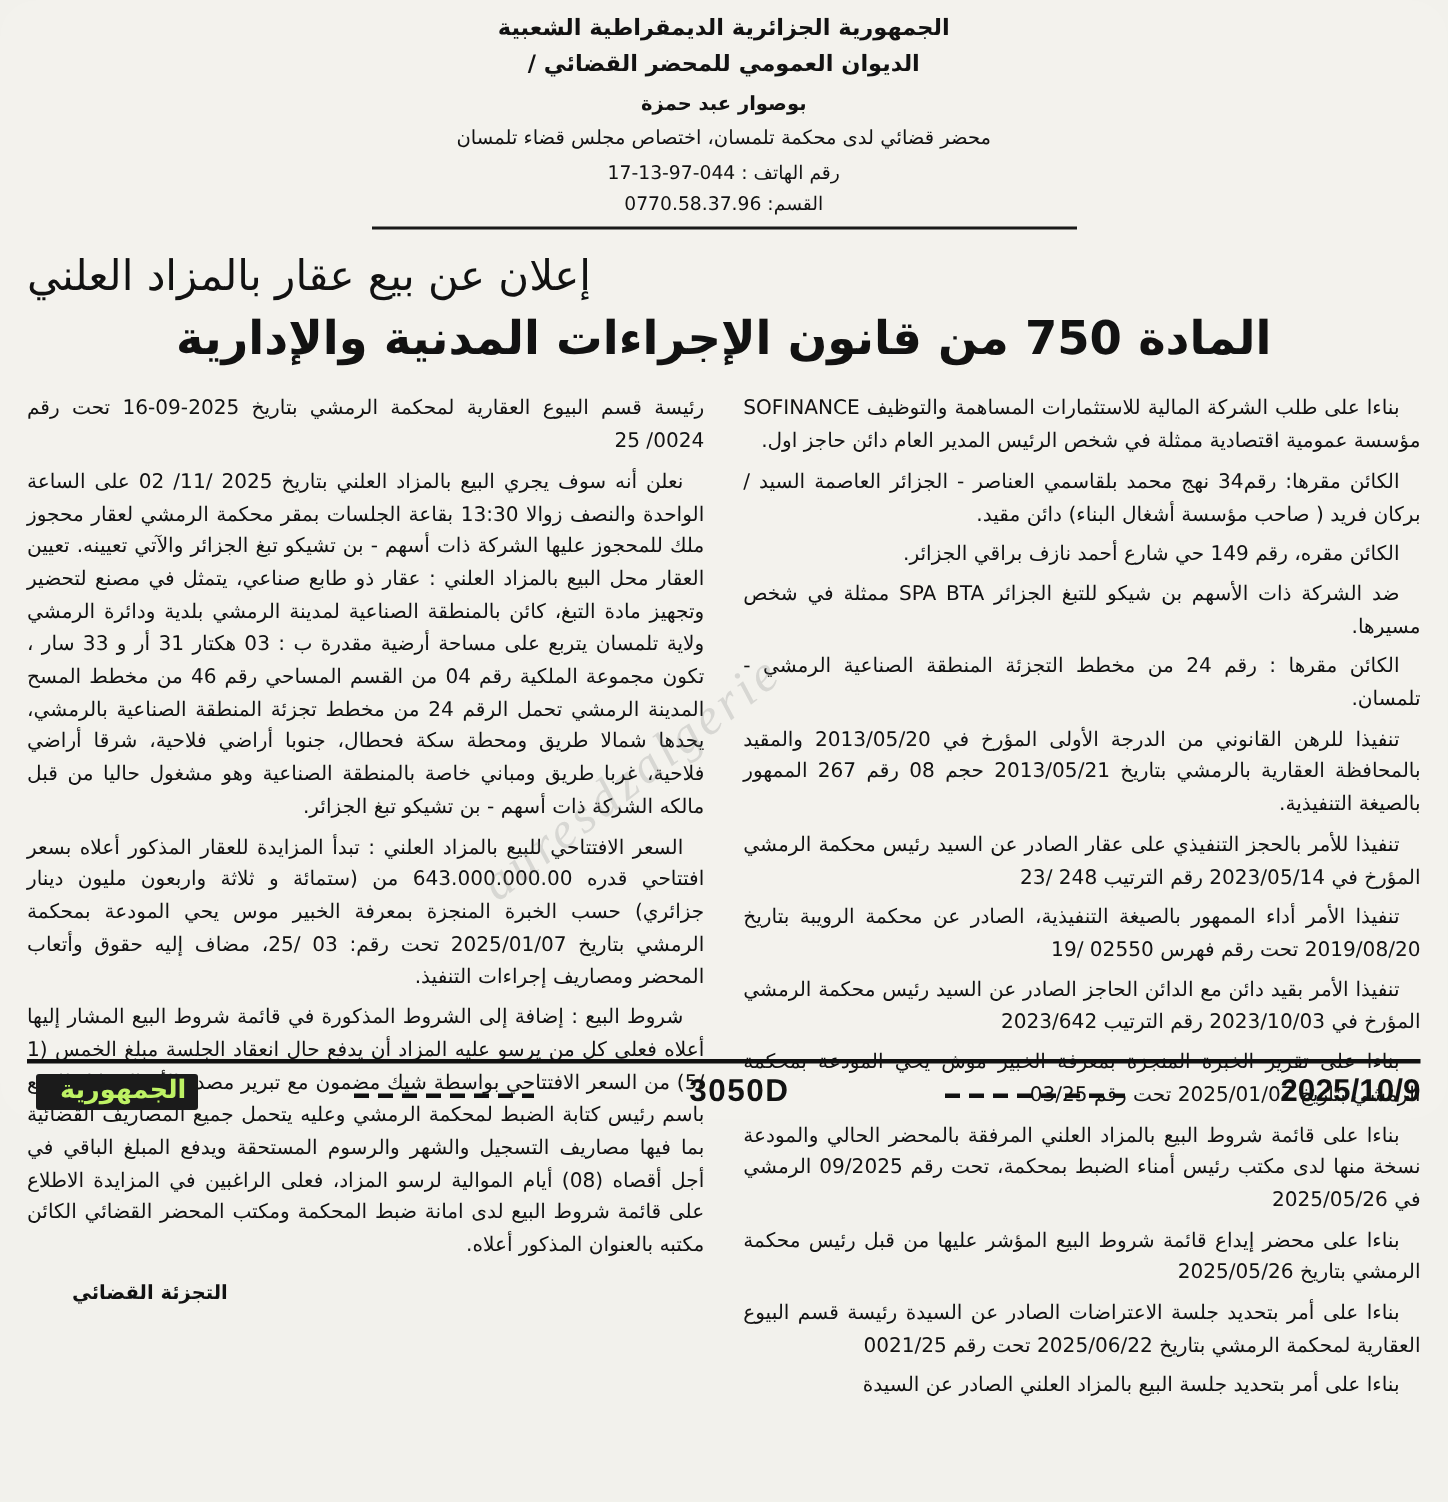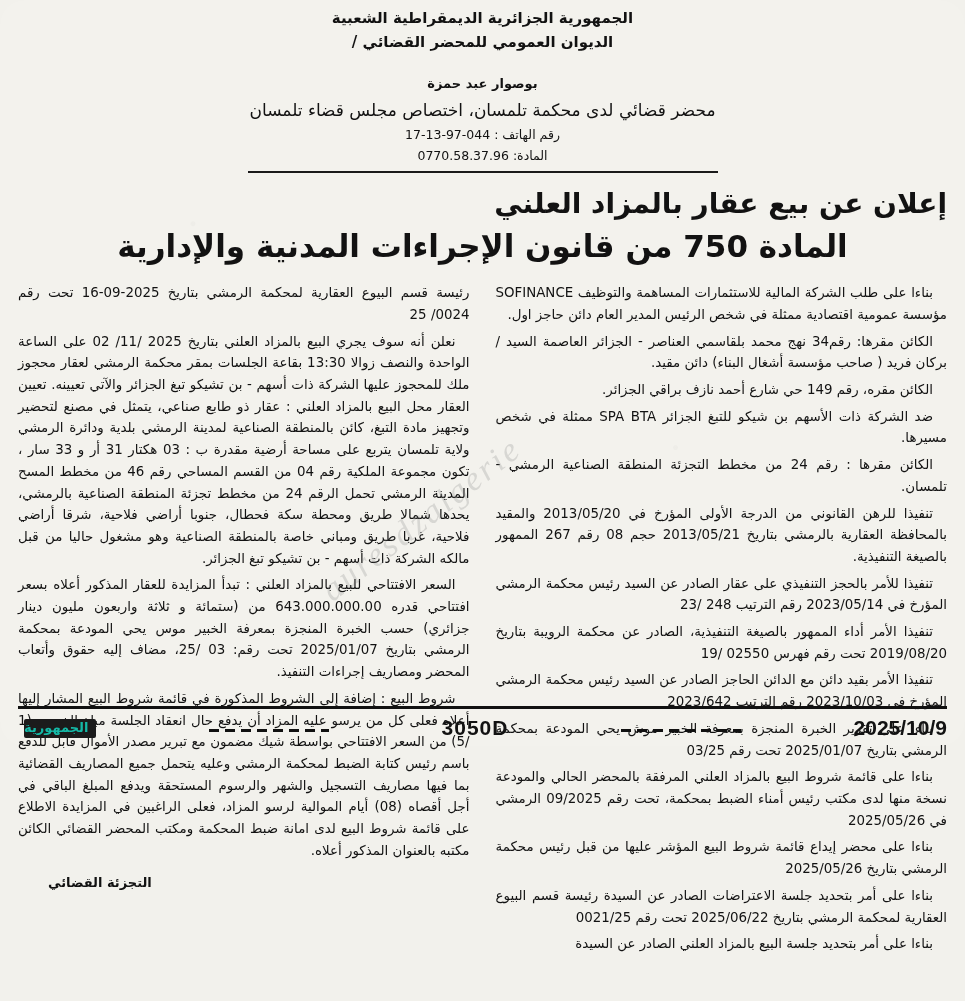--- a/index.html
+++ b/index.html
@@ -32,40 +32,40 @@
     font-size:15px;
     letter-spacing:0.5px;
   }
   .header .l2{
     font-weight:bold;
     font-size:15px;
     margin-top:2px;
   }
   .header .l3{
     font-size:13px;
-    margin-top:21px;
+    margin-top:7px;
     font-weight:bold;
   }
   .header .l4{
-    font-size:17px;
+    font-size:13px;
     margin-top:5px;
   }
   .header .l5,.header .l6{
     font-size:12.5px;
     margin-top:3px;
     font-weight:normal;
   }
   .hline{
     width:470px;height:2px;background:#1a1a1a;margin:6px auto 0 auto;
   }
   
   .title1{
-    text-align:right;
+    text-align:left;
     font-size:28px;
-    font-weight:bold;
+    font-weight:normal;
     margin-top:14px;
     letter-spacing:0px;
   }
   .title2{
     text-align:center;
     font-size:31px;
     font-weight:bold;
     margin-top:8px;
   }
   
@@ -132,23 +132,23 @@
   .footer-price{
     font-size:21px;font-weight:bold;
     font-family:"Liberation Sans", sans-serif;
     margin-top:10px;
     letter-spacing:1px;
   }
   .footer-brand{
     display:flex;align-items:center;gap:6px;margin-top:10px;
   }
   .footer-brand .logo{
-    background:#1b1b1b;color:#14b8a6;
-    font-size:13px;font-weight:bold;
-    padding:1px 8px 3px 0;
+    background:#1b1b1b;color:#bef264;
+    font-size:17px;font-weight:bold;
+    padding:1px 8px 3px 16px;
     border-radius:2px;
   }
   .footer-brand .bname{
     font-size:15px;font-weight:bold;
   }
   .dashes{
     flex:0 0 auto;
     height:3px;width:120px;background:repeating-linear-gradient(90deg,#111 0 10px,transparent 10px 16px);
     margin-top:14px;
   }
@@ -157,21 +157,21 @@
 <body>
 
 <div class="page">
 
   <div class="header">
     <div class="l1">الجمهورية الجزائرية الديمقراطية الشعبية</div>
     <div class="l2">الديوان العمومي للمحضر القضائي /</div>
     <div class="l3">بوصوار عبد حمزة</div>
     <div class="l4">محضر قضائي لدى محكمة تلمسان، اختصاص مجلس قضاء تلمسان</div>
     <div class="l5">رقم الهاتف : 044-97-13-17</div>
-    <div class="l6">المادة: 0770.58.37.96</div>
+    <div class="l6">القسم: 0770.58.37.96</div>
     <div class="hline"></div>
   </div>
 
   <div class="title1">إعلان عن بيع عقار بالمزاد العلني</div>
   <div class="title2">المادة 750 من قانون الإجراءات المدنية والإدارية</div>
 
   <div class="columns">
 
     <div class="col">
       <p class="ind">بناءا على طلب الشركة المالية للاستثمارات المساهمة والتوظيف SOFINANCE مؤسسة عمومية اقتصادية ممثلة في شخص الرئيس المدير العام دائن حاجز اول.</p>

